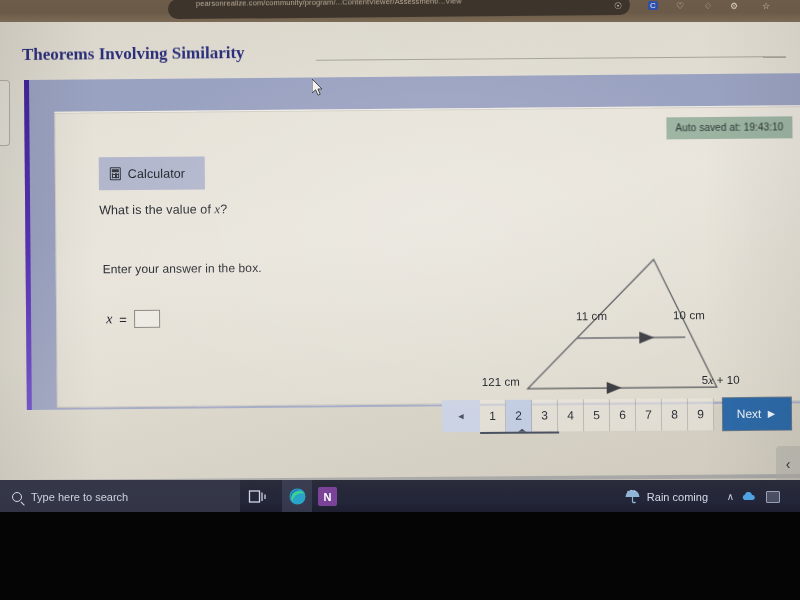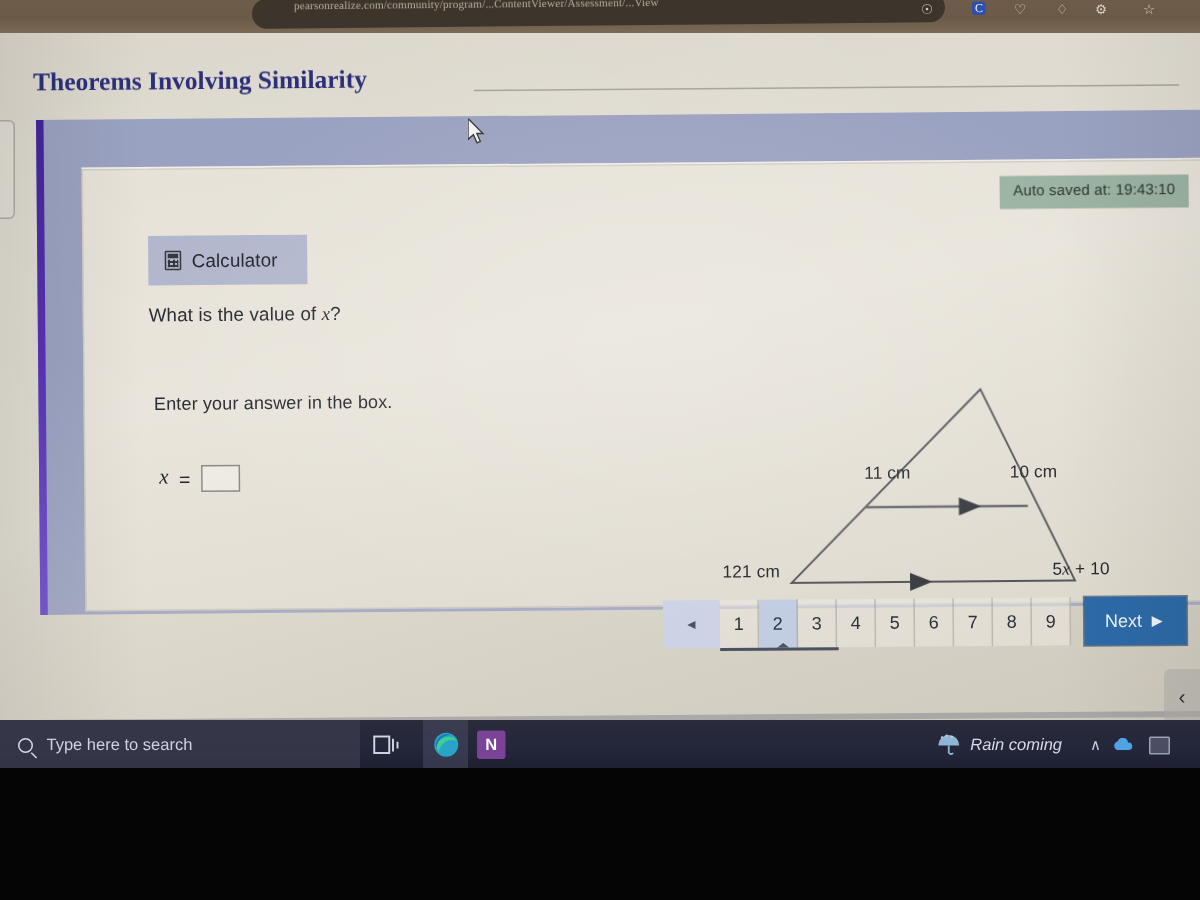--- a/index.html
+++ b/index.html
@@ -26,21 +26,20 @@
     left: 0; top: 512px; width: 800px; height: 88px;
     background: #050506;
   }
 
   
   .chrome-strip {
     position: absolute;
     left: 0; top: 0; width: 800px; height: 22px;
     background: linear-gradient(180deg,#6d5c49 0%, #6a5a47 55%, #7b6a55 100%);
     overflow: hidden;
-    font-family: Liberation Serif, serif;
   }
   .chrome-urlbar {
     position: absolute;
     left: 168px; top: -3px; width: 462px; height: 20px;
     background: #3d352c;
     border-radius: 10px;
     transform: rotate(-0.55deg);
     overflow: hidden;
   }
   .chrome-urltext {
@@ -382,21 +381,20 @@
     border-radius: 2px;
     display:flex; align-items:center; justify-content:center;
     color:#fff; font-size: 11px; font-weight:700;
     cursor: pointer;
   }
 
   .tb-weather {
     position:absolute; right: 92px; top: 0px; height: 34px;
     display:flex; align-items:center; gap:6px;
     cursor: pointer;
-    font-style: italic;
   }
   .tb-weather-text { font-size: 11px; color: #d7dae6; white-space:nowrap; }
   .tb-chevron {
     position:absolute; right: 66px; top: 11px;
     font-size: 10px; color:#c9cdda; cursor:pointer;
   }
   .tb-cloud {
     position:absolute; right: 44px; top: 12px;
     width: 15px; height: 9px;
     cursor: pointer;

